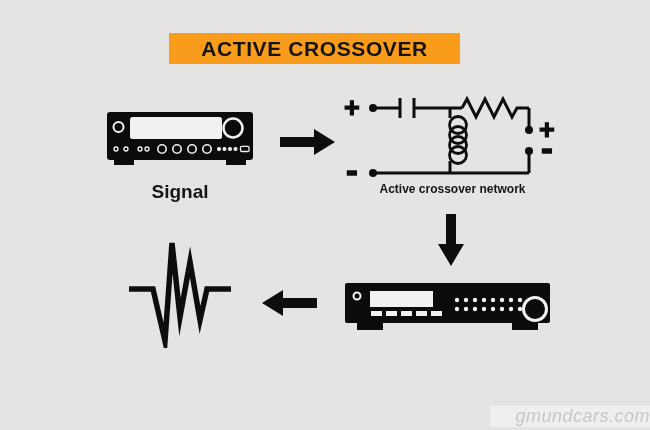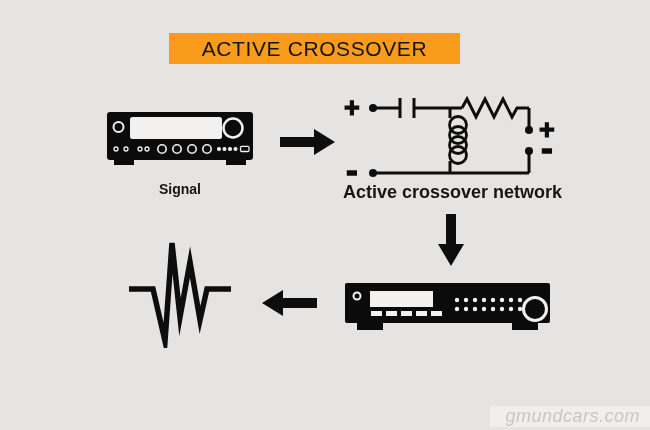--- a/index.html
+++ b/index.html
@@ -6,38 +6,38 @@
   .stage {
     position:relative; width:650px; height:430px;
     background:#E6E4E2; overflow:hidden;
     font-family:"Liberation Sans", sans-serif;
   }
   .banner {
     position:absolute; left:169px; top:33px; width:291px; height:31px;
     background:#F99C1B; display:flex; align-items:center; justify-content:center;
   }
   .banner-text {
-    font-size:21px; font-weight:normal; letter-spacing:0.6px; color:#141414;
+    font-size:21px; font-weight:bold; letter-spacing:0.6px; color:#141414;
   }
   .node-label {
-    position:absolute; font-size:14px; font-weight:bold; color:#161616;
+    position:absolute; font-size:19px; font-weight:bold; color:#161616;
     text-align:center;
   }
   .lbl-signal      { left:107px; top:181px; width:146px; }
-  .lbl-crossover   { left:338px; top:182px; width:229px; font-size:18px; }
+  .lbl-crossover   { left:338px; top:182px; width:229px; font-size:12px; }
   .lbl-amplifier   { left:345px; top:346px; width:205px; }
   .lbl-frequencies { left:128px; top:346px; width:105px; }
   .abs { position:absolute; }
   svg text {
     font-family:"Liberation Sans", sans-serif; font-weight:bold;
     fill:#0D0D0D; stroke:#0D0D0D;
   }
   .watermark {
     position:absolute; left:490px; top:406px; width:160px; height:21px;
-    background:#F0EFED; box-sizing:border-box; padding-right:10px;
+    background:#F0EFED; box-sizing:border-box; 
     text-align:right; line-height:21px;
     font-size:18px; font-style:italic; letter-spacing:0.5px; color:#C9C6C4;
   }
 </style>
 </head>
 <body>
 
 <div class="stage">
 
   <div class="banner">

